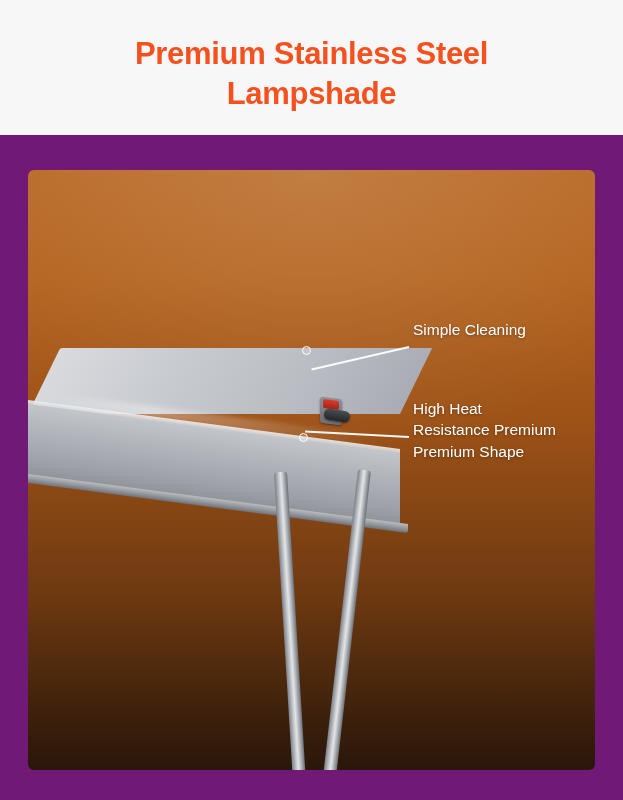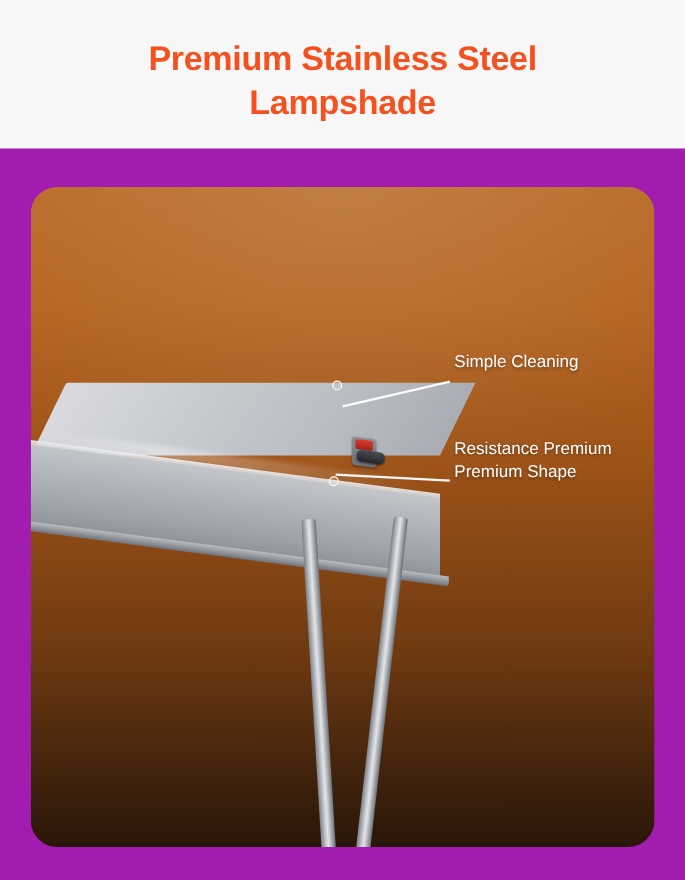--- a/index.html
+++ b/index.html
@@ -10,21 +10,21 @@
   body {
     width: 623px;
     height: 800px;
     font-family: "Liberation Sans", sans-serif;
     overflow: hidden;
   }
   .page {
     position: relative;
     width: 623px;
     height: 800px;
-    background: #a21caf;
+    background: #701a75;
     box-sizing: border-box;
   }
   
   .header {
     padding: 34px 30px 22px 30px;
     text-align: center;
     background: #f7f7f7;
   }
   .headline {
     font-size: 31px;
@@ -42,21 +42,21 @@
     font-weight: 400;
   }
 
   
   .photo-wrap {
     position: absolute;
     left: 28px;
     top: 170px;
     width: 567px;
     height: 600px;
-    border-radius: 24px;
+    border-radius: 6px;
     overflow: hidden;
   }
   .photo-bg {
     position: absolute;
     inset: 0;
     background:
       radial-gradient(120% 80% at 50% 0%, rgba(255,255,255,0.13) 0%, rgba(255,255,255,0) 60%),
       linear-gradient(180deg, #b96a27 0%, #b4641f 18%, #9d5217 42%, #6f3a11 70%, #3a1f0b 92%, #2a160a 100%);
   }
 
@@ -227,18 +227,19 @@
 
     <div class="dot dot-1"></div>
     <div class="lead-line lead-1"></div>
     <div class="callout callout-1">
       <div>Simple Cleaning</div>
     </div>
 
     <div class="dot dot-2"></div>
     <div class="lead-line lead-2"></div>
     <div class="callout callout-2">
+      <div>High Heat</div>
       <div>Resistance Premium</div>
       <div>Premium Shape</div>
     </div>
   </div>
 
 </div>
 
 </body></html>

